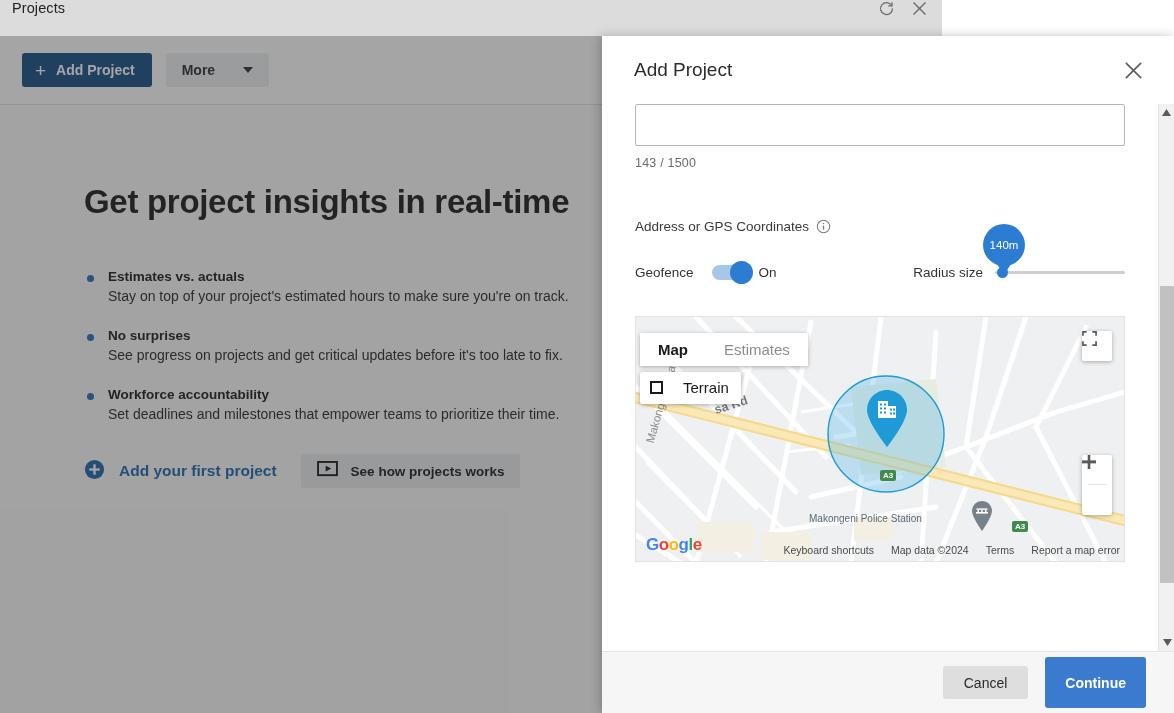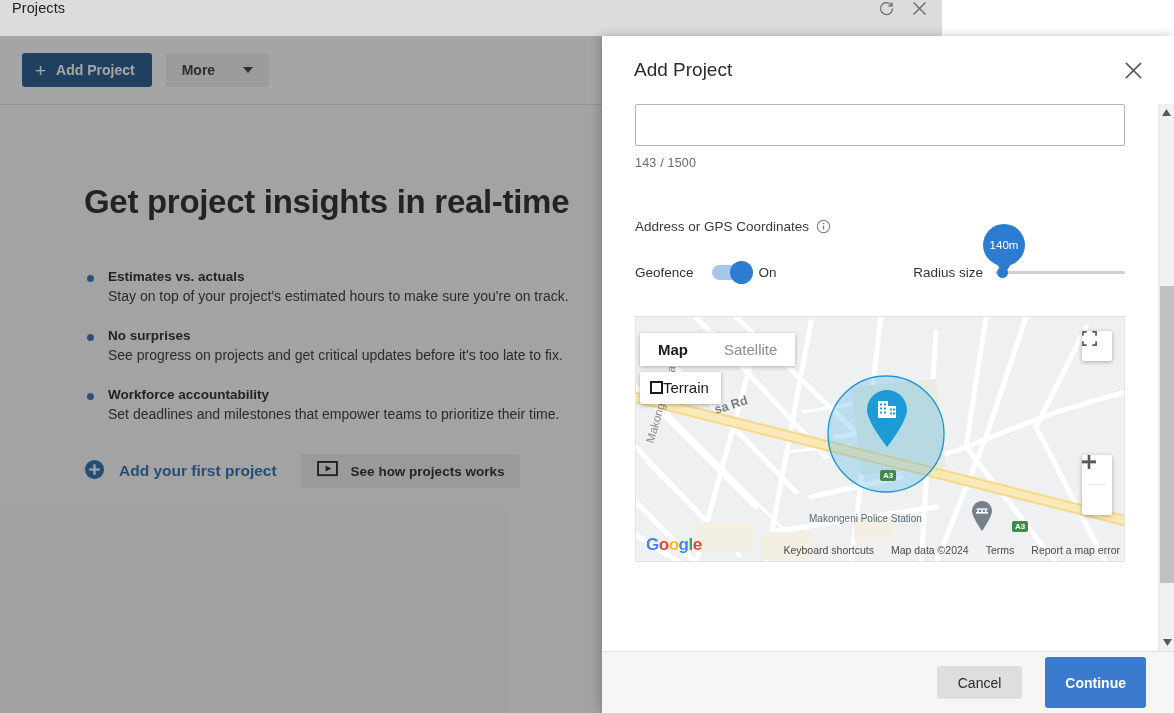--- a/index.html
+++ b/index.html
@@ -155,21 +155,21 @@
   }
   .mt-btn {
     padding: 8px 18px; font-size: 15px; cursor: pointer; background: #fff;
     font-family: "Liberation Sans", sans-serif; border: none;
   }
   .mt-btn.active { color: #1a1a1a; font-weight: bold; }
   .mt-btn.inactive { color: #8c8c8c; }
   .terrain-pop {
     position: absolute; left: 4px; top: 55px; background: #fff;
     box-shadow: 0 1px 4px rgba(0,0,0,.3); border-radius: 2px;
-    padding: 7px 12px 8px 10px; display: flex; align-items: center; gap: 0; cursor: pointer;
+    padding: 7px 12px 8px 10px; display: flex; align-items: center; gap: 20px; cursor: pointer;
   }
   .terr-box { width: 13px; height: 13px; border: 2px solid #1a1a1a; background: #fff; }
   .terr-lbl { font-size: 15px; color: #1a1a1a; }
 
   .map-ctrl {
     position: absolute; background: #fff; border-radius: 2px;
     box-shadow: 0 1px 4px rgba(0,0,0,.3); cursor: pointer;
   }
   .ctrl-full { right: 12px; top: 14px; width: 30px; height: 30px; display: flex; align-items: center; justify-content: center; }
   .ctrl-zoom { right: 12px; top: 138px; width: 30px; height: 60px; }
@@ -199,21 +199,21 @@
   }
   .vsb-arrow { height: 17px; display: flex; align-items: center; justify-content: center; cursor: pointer; }
   .vsb-thumb {
     position: absolute; left: 1px; width: 14px; top: 182px; height: 297px;
     background: #c1c1c1; border-radius: 1px; cursor: pointer;
   }
 
   
   .drawer-foot {
     flex: 0 0 62px; background: #f6f6f6; border-top: 1px solid #e4e4e4;
-    display: flex; align-items: center; justify-content: flex-end; gap: 23px; padding-right: 28px;
+    display: flex; align-items: center; justify-content: flex-end; gap: 17px; padding-right: 28px;
   }
   .btn-cancel {
     background: #dedede; border: none; color: #2b2b2b; font-size: 14px;
     height: 33px; padding: 0 21px; border-radius: 3px; cursor: pointer;
     font-family: "Liberation Sans", sans-serif;
   }
   .btn-continue {
     background: #3a7bd0; border: none; color: #fff; font-size: 14px; font-weight: bold;
     height: 51px; padding: 0 20px; border-radius: 3px; cursor: pointer;
     font-family: "Liberation Sans", sans-serif;
@@ -419,21 +419,21 @@
           </svg>
 
           <div class="poi-label" style="left:173px;top:196px;">Makongeni Police Station</div>
           <div class="road-shield" style="left:244px;top:153px;">A3</div>
           <div class="road-shield" style="left:376px;top:204px;">A3</div>
           <div class="poi-label" style="left:78px;top:81px;transform:rotate(-18deg);font-size:12.5px;font-weight:bold;color:#7b7b7b;">sa Rd</div>
           <div class="poi-label" style="left:8px;top:124px;transform:rotate(-74deg);transform-origin:left top;font-size:11.5px;color:#8b8b8b;">Makongeni Phase 5</div>
 
           <div class="maptype">
             <button class="mt-btn active">Map</button>
-            <button class="mt-btn inactive">Satellite</button>
+            <button class="mt-btn inactive">Estimates</button>
           </div>
           <div class="terrain-pop">
             <span class="terr-box"></span>
             <span class="terr-lbl">Terrain</span>
           </div>
 
           <div class="map-ctrl ctrl-full">
             <svg width="15" height="15" viewBox="0 0 16 16" fill="none" stroke="#5a5a5a" stroke-width="1.8">
               <polyline points="1,5 1,1 5,1"></polyline>
                 <polyline points="11,1 15,1 15,5"></polyline>

